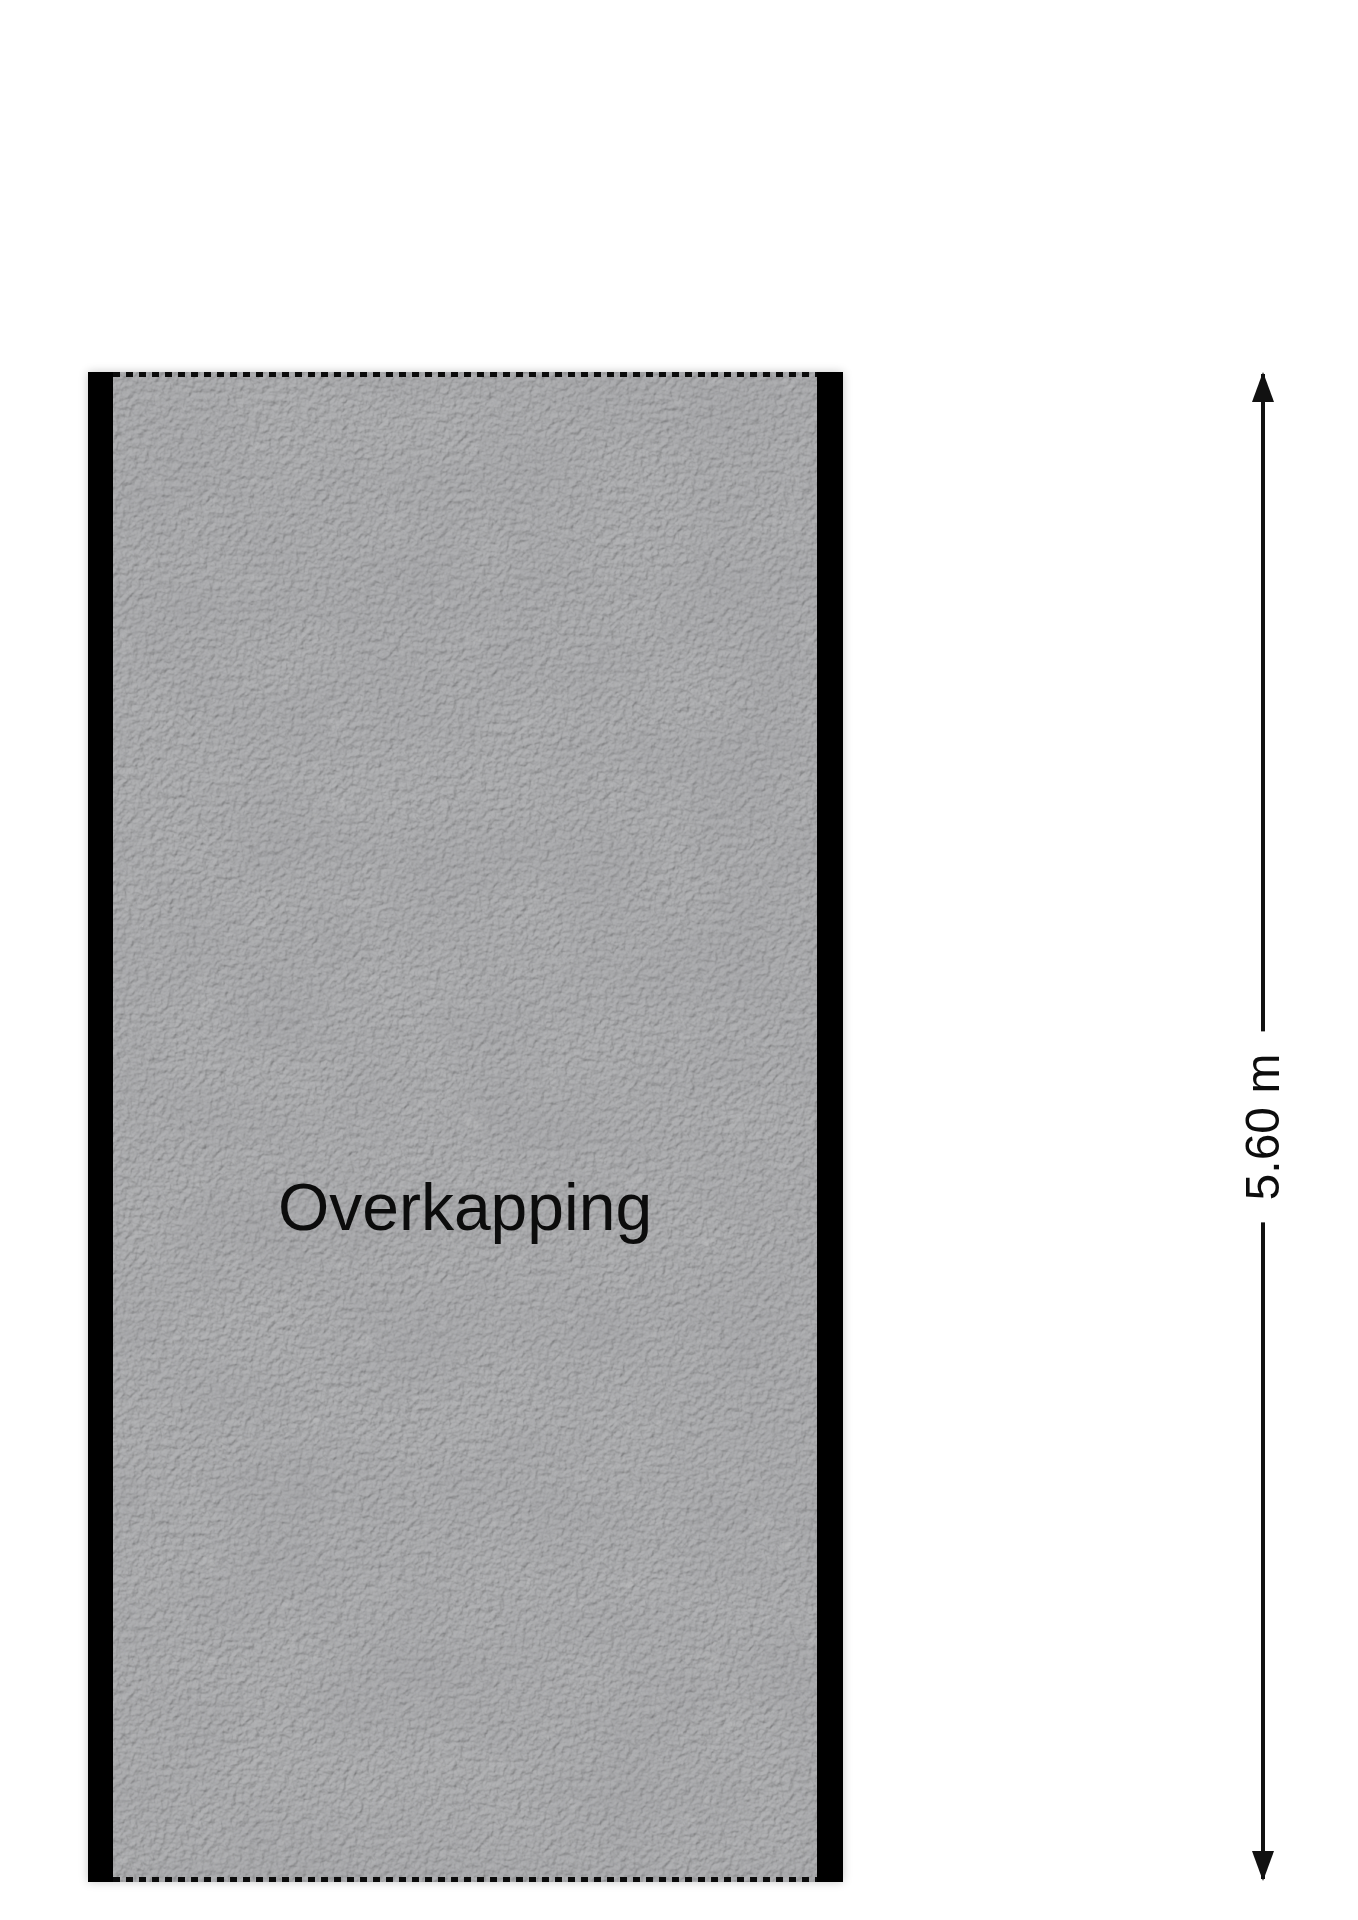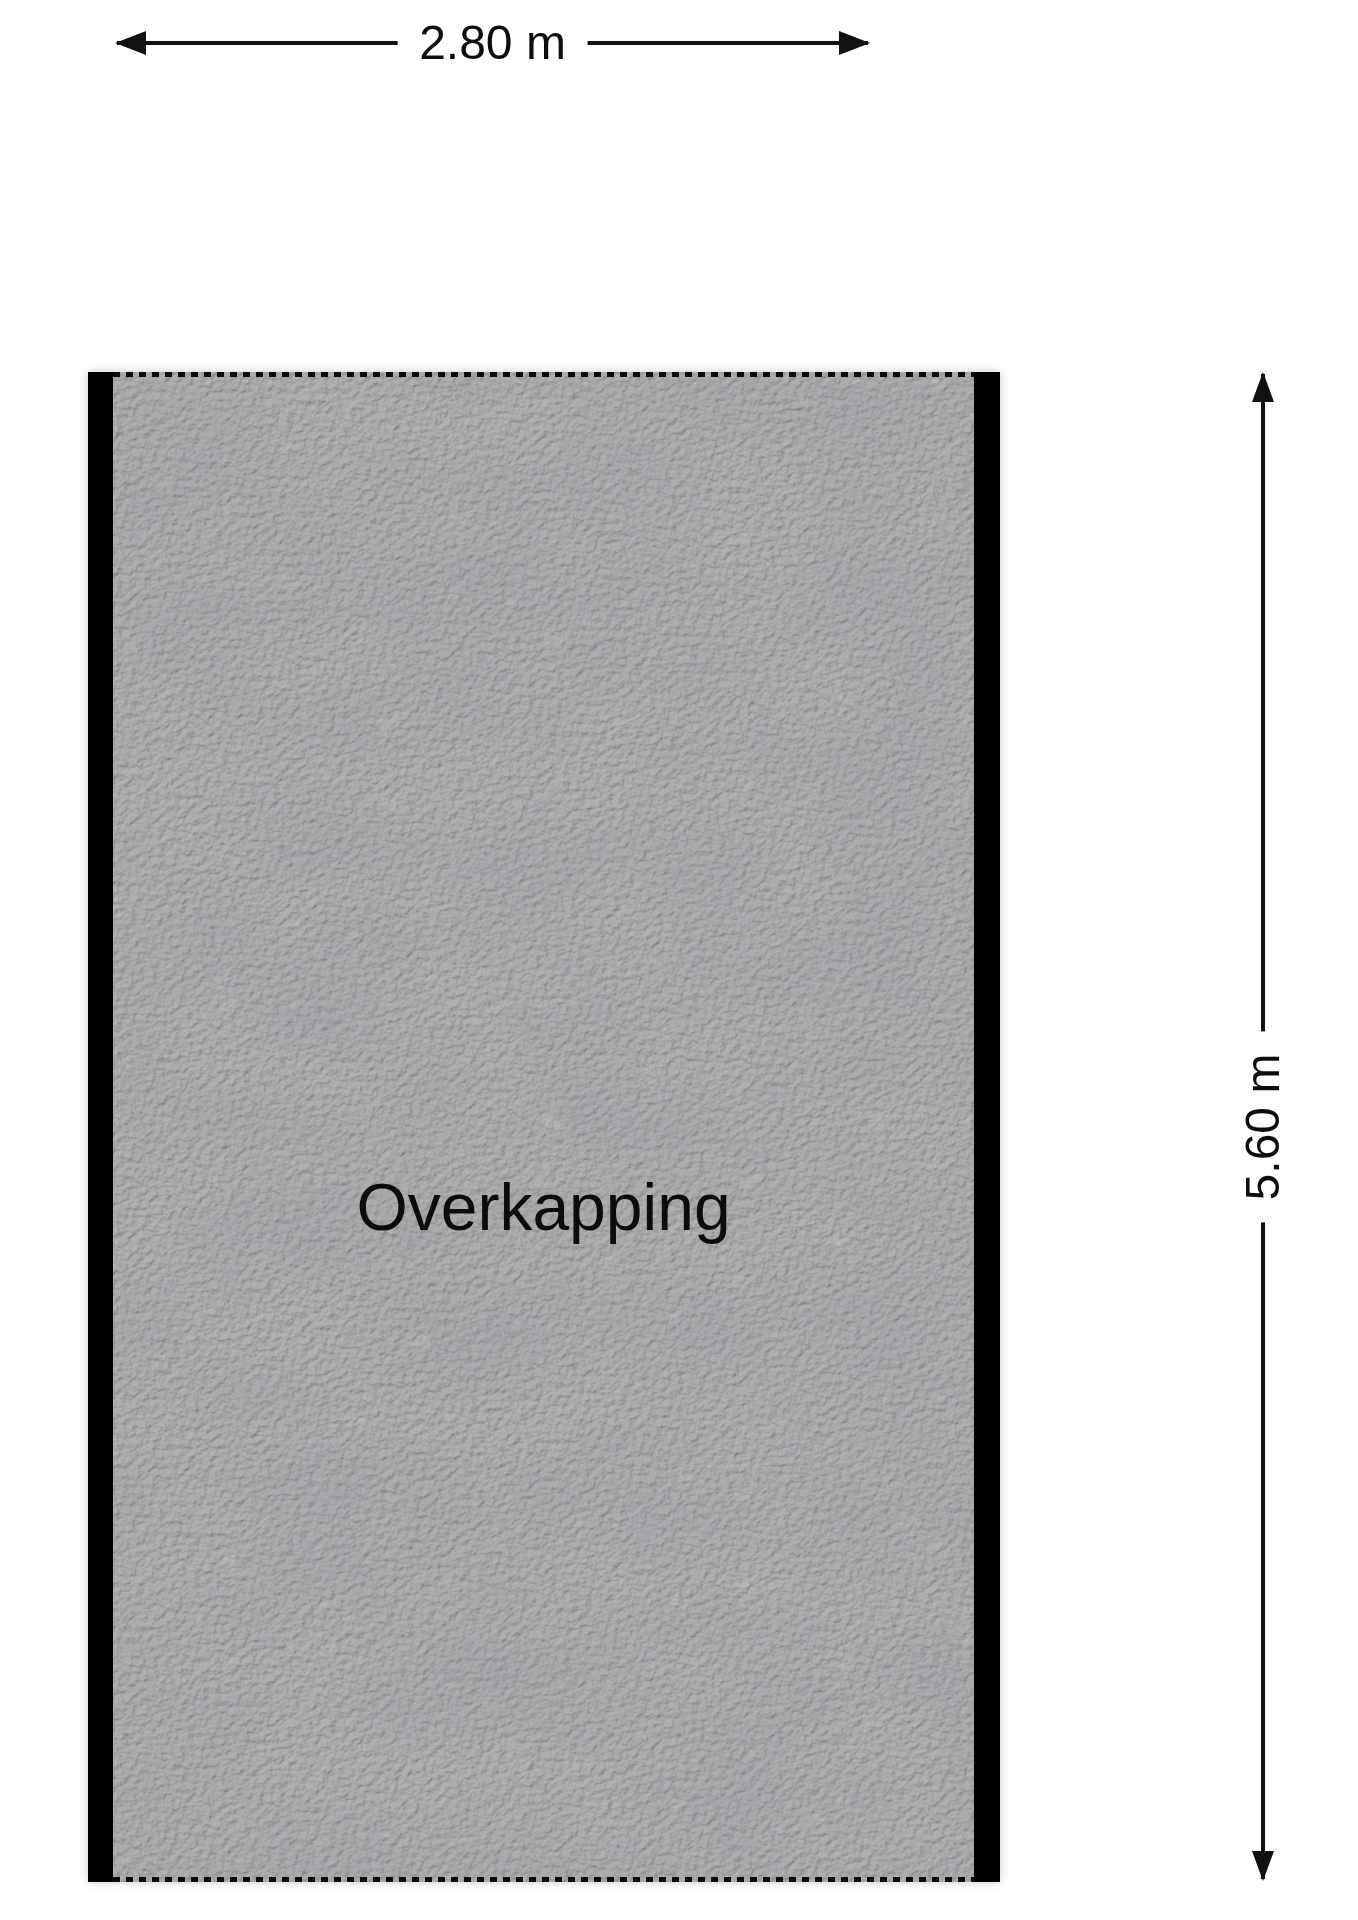--- a/index.html
+++ b/index.html
@@ -30,21 +30,21 @@
     border-left:31px solid #111;
   }
   .dim-h .label{
     position:absolute;left:50%;top:50%;transform:translate(-50%,-50%);
     background:#fff;padding:0 22px;
     font-size:48px;line-height:1.1;color:#0d0d0d;white-space:nowrap;
   }
 
   
   .plan{
-    position:absolute;left:88px;top:372px;width:912px;height:1510px;
+    position:absolute;left:88px;top:372px;width:755px;height:1510px;
     box-shadow:0 0 9px rgba(0,0,0,.22);
     background:#fff;
   }
   .wall{position:absolute;top:0;bottom:0;background:#000;}
   .wall-left{left:0;width:25px;}
   .wall-right{right:0;width:26px;}
   .interior{
     position:absolute;left:25px;right:26px;top:0;bottom:0;
     background:#9d9e9f;overflow:hidden;
   }
@@ -83,26 +83,20 @@
     transform:translate(-50%,-50%) rotate(-90deg);
     background:#fff;padding:0 22px;
     font-size:48px;line-height:1.1;color:#0d0d0d;white-space:nowrap;
   }
 </style>
 </head>
 <body>
 
 <div class="canvas">
 
-  <div class="dim-h">
-    <div class="line"></div>
-    <div class="arrowhead arrow-left"></div>
-    <div class="arrowhead arrow-right"></div>
-    <span class="label">2.80 m</span>
-  </div>
 
   <div class="plan">
     <div class="wall wall-left"></div>
     <div class="wall wall-right"></div>
     <div class="interior">
       <svg class="texture" viewBox="0 0 757 1510" width="757" height="1510" preserveAspectRatio="none" xmlns="http://www.w3.org/2000/svg">
         <defs>
           <filter id="concrete" x="-2%" y="-2%" width="104%" height="104%">
             <feTurbulence type="fractalNoise" baseFrequency="0.16" numOctaves="5" seed="8" stitchTiles="stitch" result="n"></feTurbulence>
             <feDiffuseLighting in="n" lighting-color="#b2b3b5" surfaceScale="1.7">

